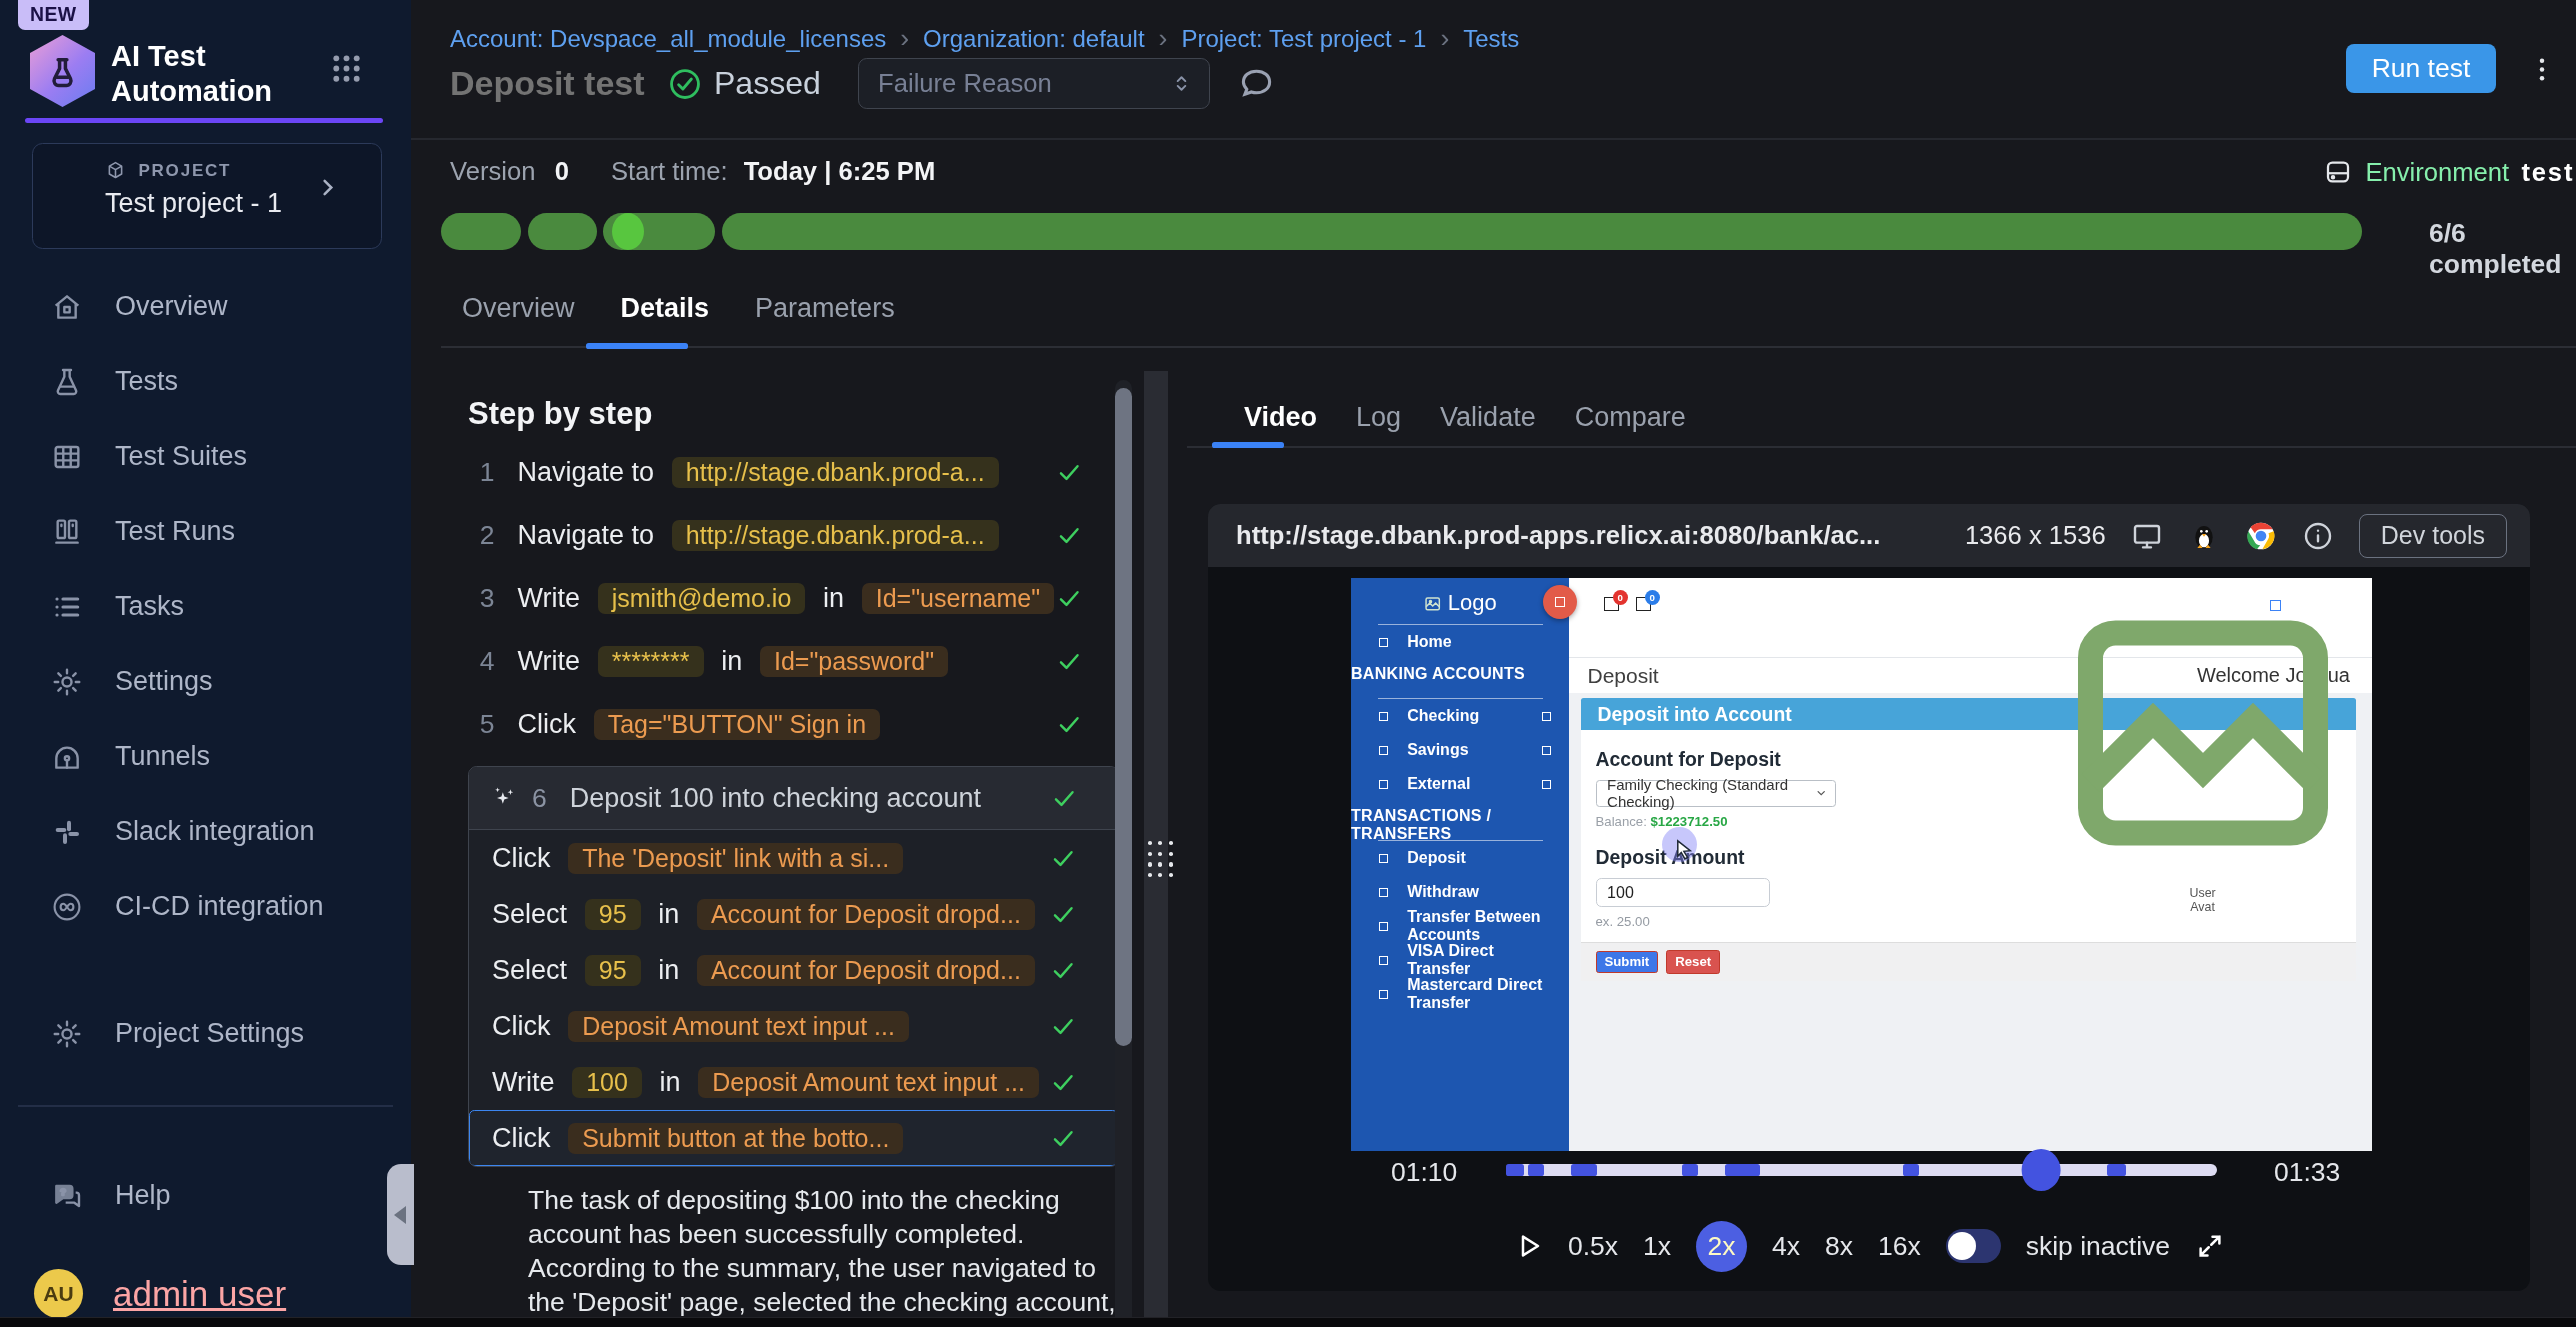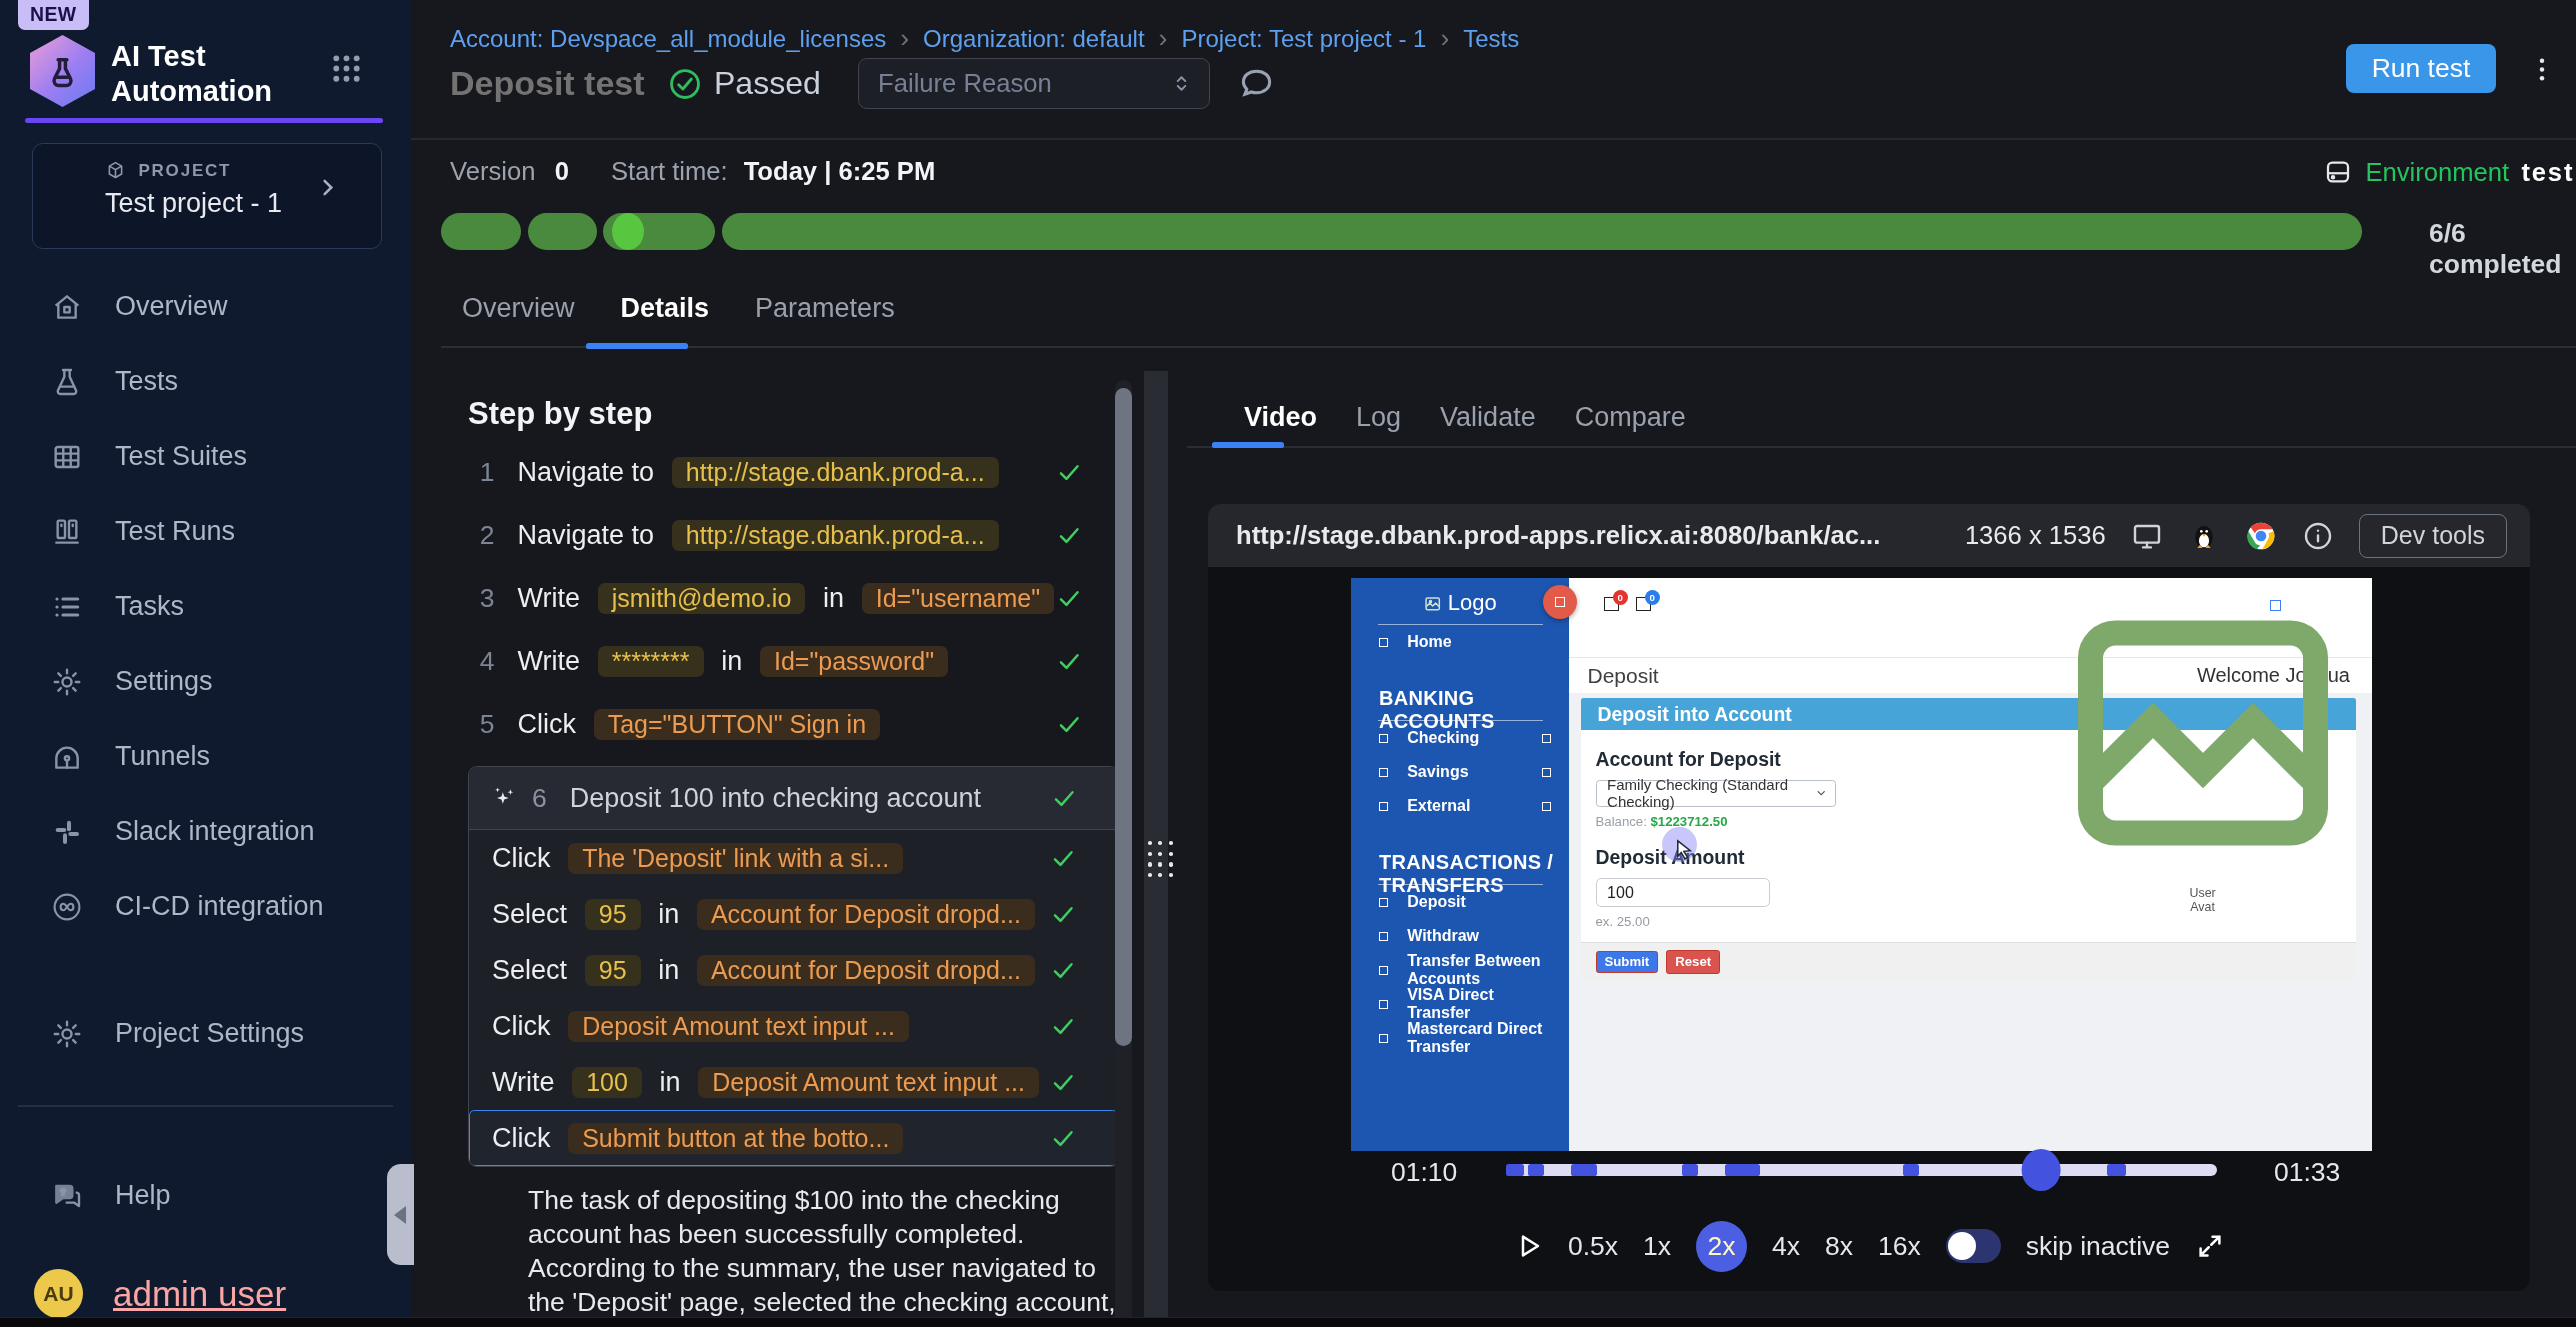--- a/index.html
+++ b/index.html
@@ -52,21 +52,21 @@
   .run-btn { position:absolute; left:2346px; top:44px; width:150px; height:49px; background:#3a96e8; border:none; border-radius:8px; color:#fff; font-size:26.5px; font-family:inherit; cursor:pointer; }
   .kebab { position:absolute; left:2527px; top:49px; width:30px; height:41px; color:#e5e7eb; cursor:pointer; }
   .kebab svg { width:100%; height:100%; }
   .hdr-div { position:absolute; left:411px; right:0; top:138px; height:1.8px; background:#26282f; }
 
   .meta-row { position:absolute; left:450px; top:157px; display:flex; align-items:center; font-size:25.6px; }
   .meta-label { color:#9ca3af; }
   .meta-val { color:#f3f4f6; font-weight:bold; }
   .env-row { position:absolute; right:0px; top:157px; display:flex; align-items:center; gap:12.4px; padding-right:1.8px; }
   .env-ico { width:30px; height:30px; color:#e5e7eb; } .env-ico svg{width:100%;height:100%;}
-  .env-label { color:#22c55e; font-size:25.6px; }
+  .env-label { color:#86efac; font-size:25.6px; }
   .env-val { color:#fff; font-size:25.6px; font-weight:bold; letter-spacing:1.8px; }
 
   .progress-row { position:absolute; left:441px; top:213px; height:37px; }
   .pseg { position:absolute; top:0; height:37px; background:#4a8a3e; border-radius:18.5px; }
   .pseg-hl { position:absolute; top:0; width:32px; height:37px; background:#58c93f; border-radius:50%; opacity:.95; }
   .progress-text { position:absolute; left:2429px; top:218px; color:#d3d7de; font-size:26.5px; font-weight:bold; }
 
   .main-tabs { position:absolute; left:462px; top:293px; display:flex; gap:46px; font-size:27px; }
   .mtab { color:#9aa1ad; cursor:pointer; padding-bottom:23px; }
   .mtab.active { color:#fff; font-weight:bold; }
@@ -118,21 +118,21 @@
   
   .bank-shot { position:absolute; left:143px; top:74px; width:1021px; height:573px; background:#eff1f4; font-family:"Liberation Sans",sans-serif; }
   .bank-side { position:absolute; left:0; top:0; width:218px; height:573px; background:#1d56b0; color:#fff; }
   .bank-logo { display:flex; align-items:center; justify-content:center; gap:5.3px; padding-top:12.4px; color:#fff; }
   .bank-logo .bimg { width:19.4px; height:17.7px; color:#cfe3cf; } .bank-logo .bimg svg{width:100%;height:100%;}
   .bank-logo-text { font-size:22px; }
   .bank-hr { border-top:0.9px solid rgba(255,255,255,.55); margin:8px 26.5px 0 26.5px; }
   .bank-item { display:flex; align-items:center; height:34px; padding:0 17.7px 0 28px; font-size:16px; font-weight:bold; cursor:pointer; }
   .bsq { width:8.8px; height:8.8px; border:1.8px solid #fff; margin-right:19.4px; flex:none; }
   .bsq-r { width:9.7px; height:9.7px; border:1.8px solid #fff; margin-left:auto; flex:none; }
-  .bank-sec { font-size:20px; font-weight:bold; padding-left:28px; margin-top:28px; height:25px; letter-spacing:0.3px; }
+  .bank-sec { font-size:16px; font-weight:bold; margin-top:6px; height:25px; letter-spacing:0.3px; }
   .bank-main { position:absolute; left:218px; right:0; top:0; bottom:0; background:#eff1f4; }
   .bank-topbar { position:relative; height:80px; background:#fff; border-bottom:0.9px solid #e3e6ea; }
   .winico { position:absolute; top:19.4px; width:15px; height:13.2px; border:1.8px solid #222; background:#fff; }
   .winbadge { position:absolute; top:-8.8px; right:-9.7px; width:15px; height:15px; border-radius:50%; color:#fff; font-size:9.7px; display:flex; align-items:center; justify-content:center; font-weight:bold; }
   .bluesq { position:absolute; left:701px; top:22px; width:10.6px; height:10.6px; border:1.8px solid #3b82f6; cursor:pointer; }
   .user-broken { position:absolute; right:19.4px; top:5.3px; text-align:center; color:#555; font-size:12.4px; line-height:14px; }
   .user-broken .bimg { width:17.7px; height:14px; color:#7fa86b; margin:0 auto; } .user-broken .bimg svg{width:100%;height:100%;}
   .red-click { position:absolute; left:192px; top:7px; width:34px; height:34px; border-radius:50%; background:#e25b49; box-shadow:0 1.8px 5.3px rgba(0,0,0,.35); display:flex; align-items:center; justify-content:center; z-index:6; }
   .red-click i { width:9.7px; height:9.7px; border:1.8px solid #fff; display:block; }
   .bank-bar2 { height:35px; background:#fff; display:flex; align-items:center; padding:0 22px 0 18.5px; }

